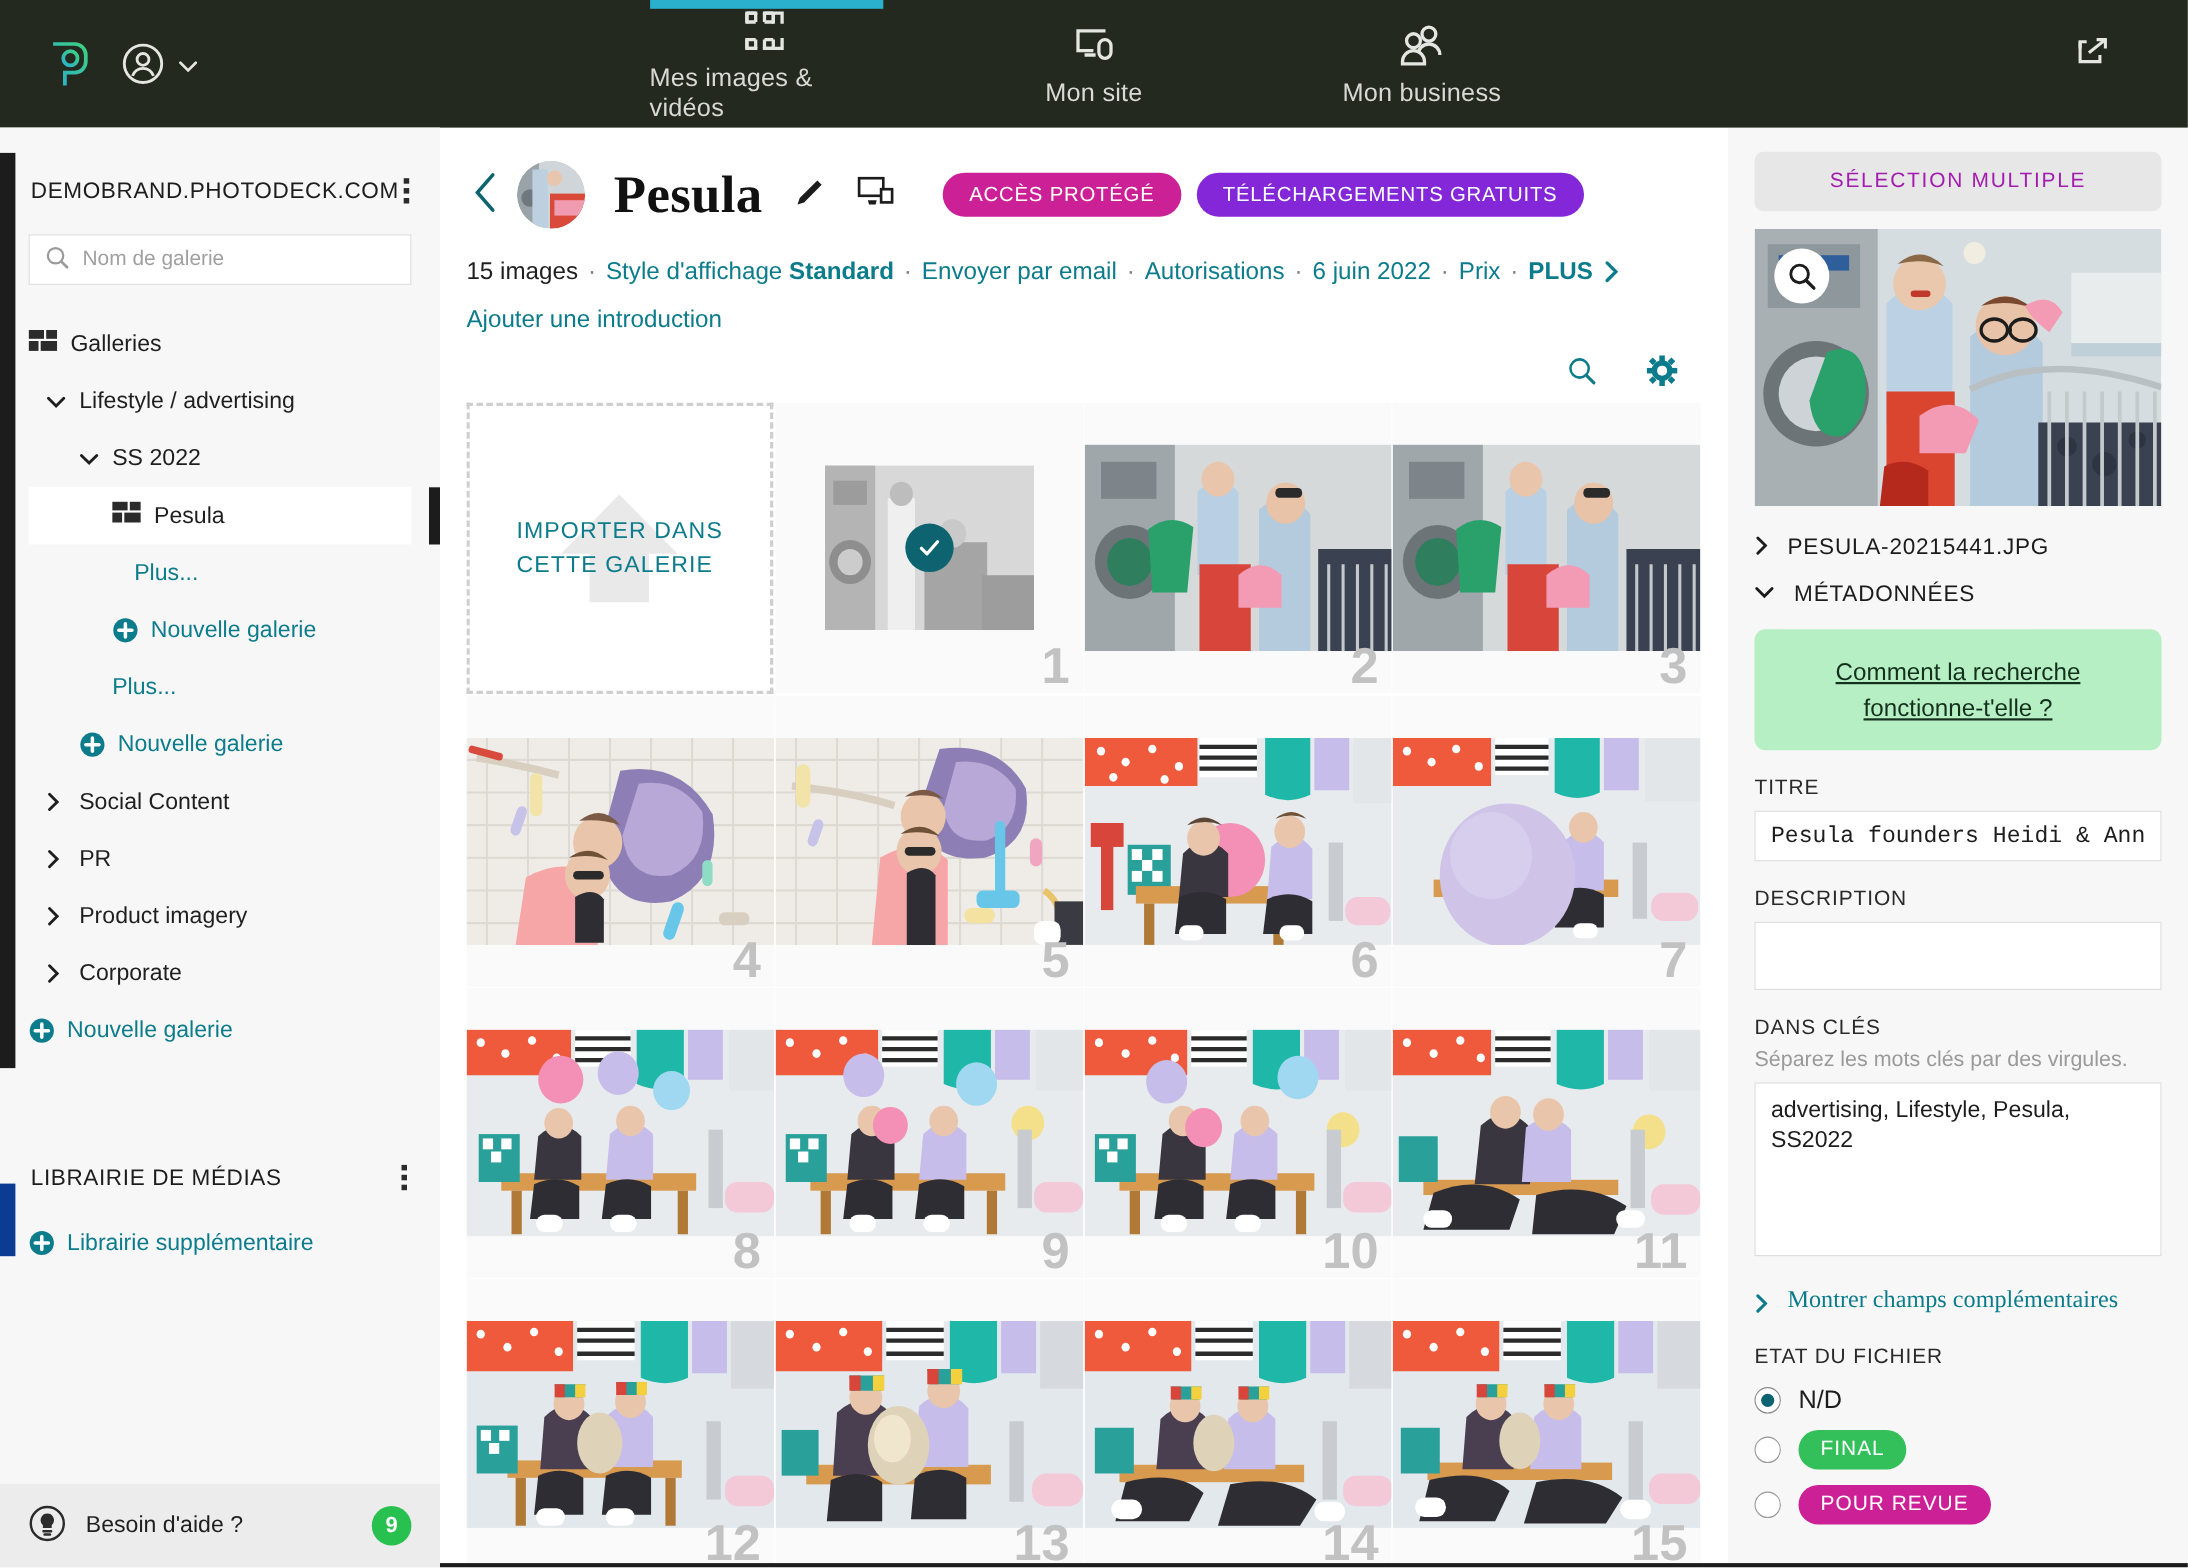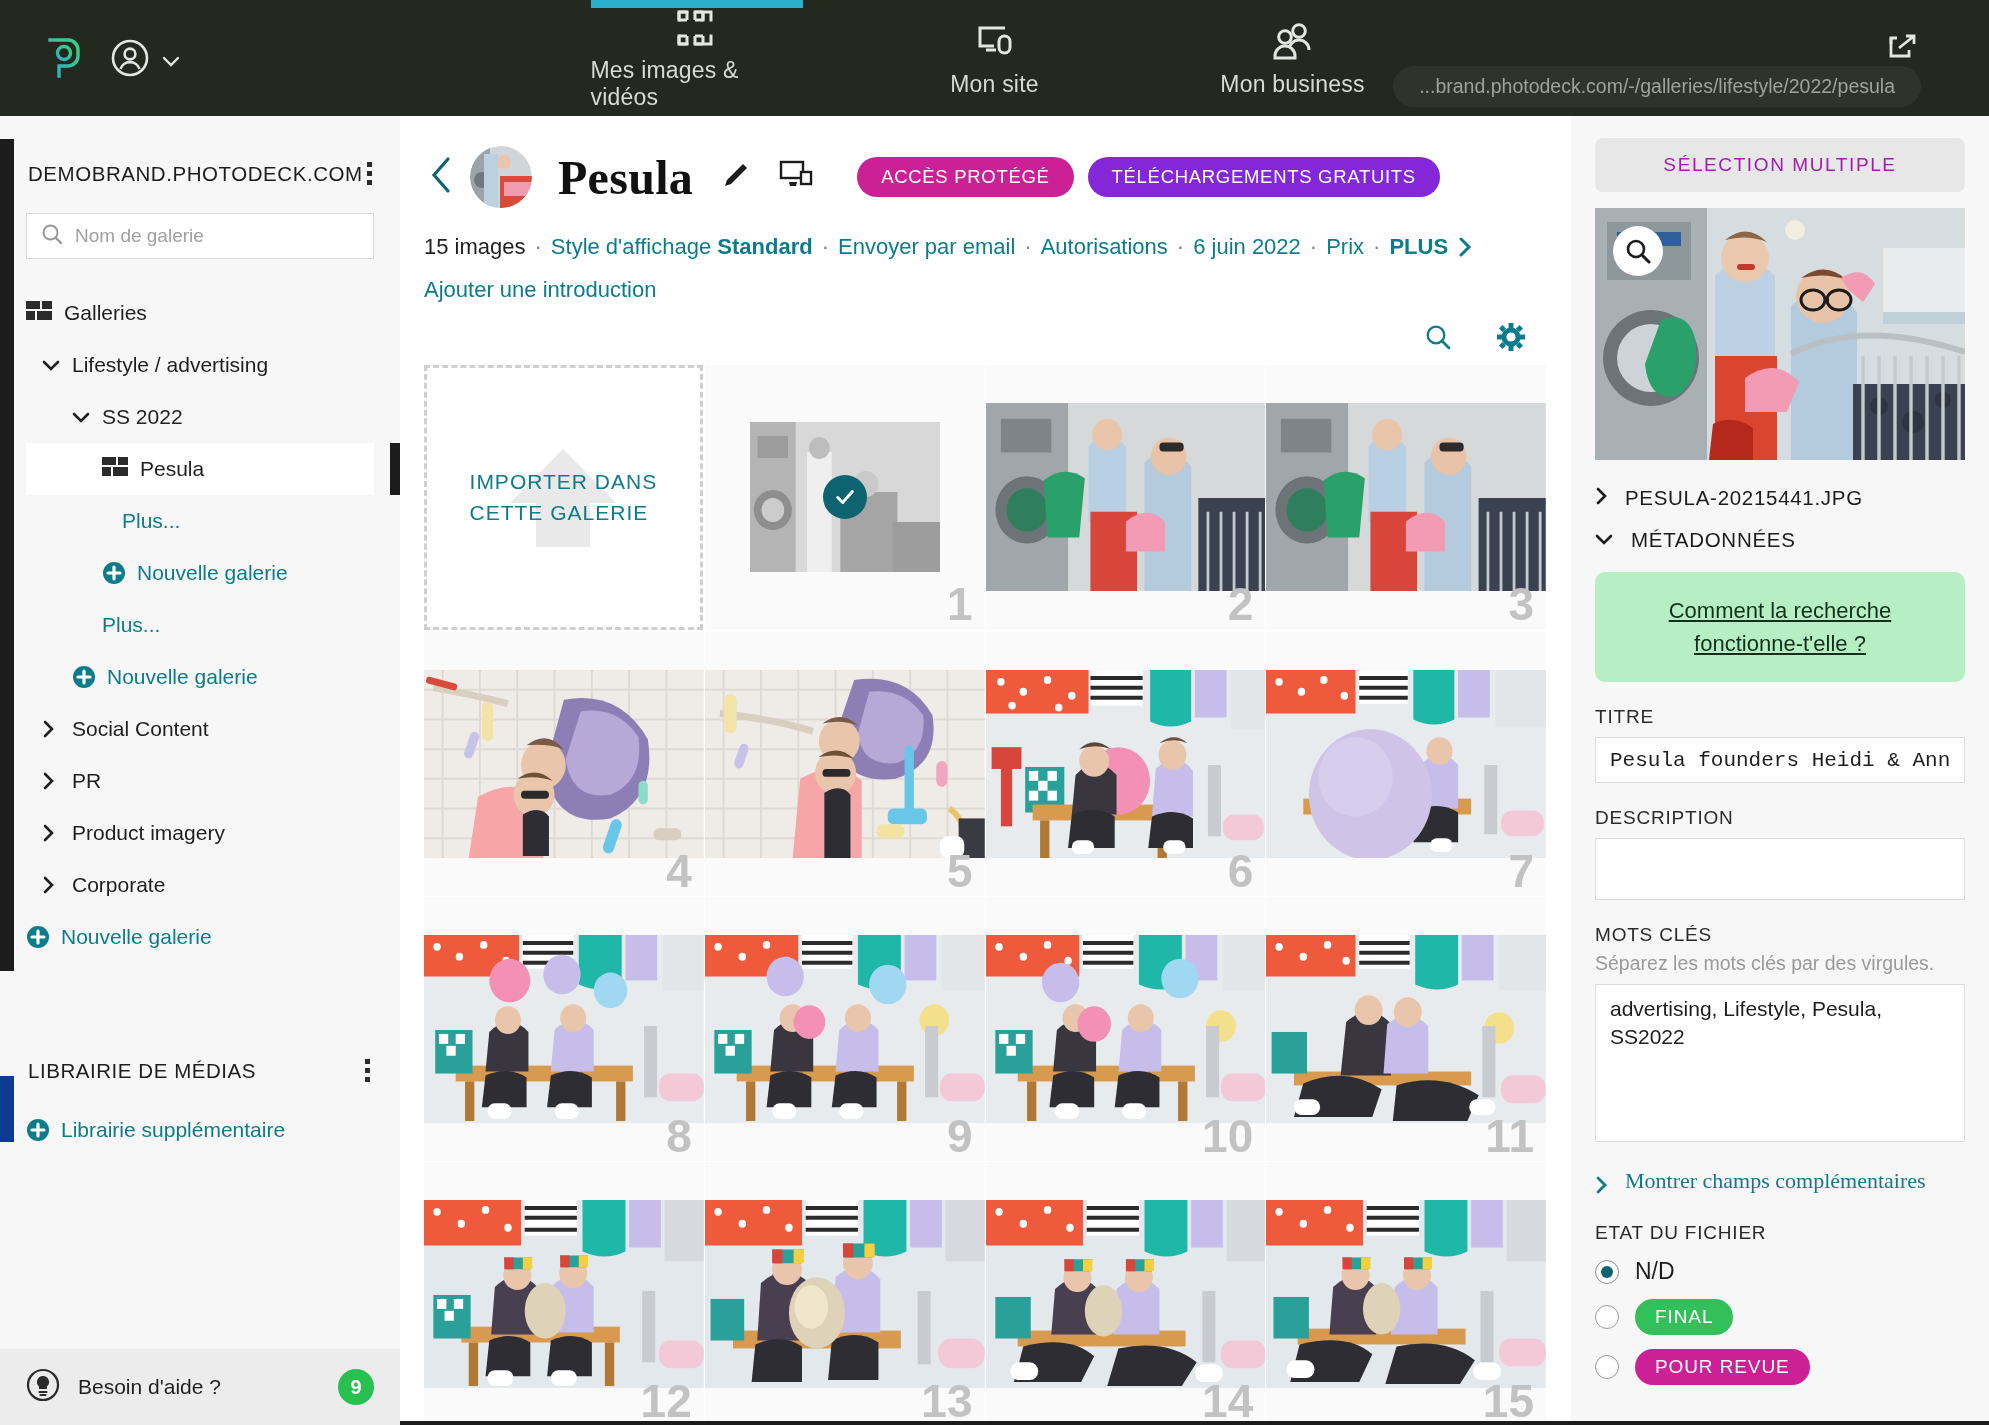--- a/index.html
+++ b/index.html
@@ -250,21 +250,20 @@
       </div>
     </div>
 
     <div class="ext-link">
       <svg viewBox="0 0 30 30" width="30" height="30">
         <path d="M4 10 V4 h6" fill="none" stroke="#e4e6e2" stroke-width="2.8"></path>
         <path d="M4 4 v18 h18 v-6" fill="none" stroke="#e4e6e2" stroke-width="2.8"></path>
         <path d="M12 14 L27 2 M19 2 h8 v8" fill="none" stroke="#e4e6e2" stroke-width="2.8"></path>
       </svg>
     </div>
-    <div class="url-pill">...brand.photodeck.com/-/galleries/lifestyle/2022/pesula</div>
   </div>
 
   <div class="body">
 
     <div class="sidebar">
       <div class="sb-accent-dark"></div>
       <div class="sb-accent-blue"></div>
 
       <div class="sb-section">
         <div class="sb-title-row">
@@ -1174,21 +1173,21 @@
       <div class="green-box">
         <a>Comment la recherche fonctionne-t'elle ?</a>
       </div>
 
       <div class="fld-label">TITRE</div>
       <input class="txt-input" value="Pesula founders Heidi &amp; Ann" style="">
 
       <div class="fld-label">DESCRIPTION</div>
       <textarea class="txt-area ta-desc" style=""></textarea>
 
-      <div class="fld-label">MOTS CLÉS</div>
+      <div class="fld-label">DANS CLÉS</div>
       <div class="fld-hint">Séparez les mots clés par des virgules.</div>
       <textarea class="txt-area ta-kw" style="">advertising, Lifestyle, Pesula, SS2022</textarea>
 
       <div class="more-fields">
         <span style="margin-top:12px">
           <svg viewBox="0 0 12 18" width="12" height="18">
               <path d="M3 2 L10 9 L3 16" fill="none" stroke="#0c7c8c" stroke-width="2.8" stroke-linecap="round"></path>
             </svg>
         </span>
         <span class="txt">Montrer champs complémentaires</span>

